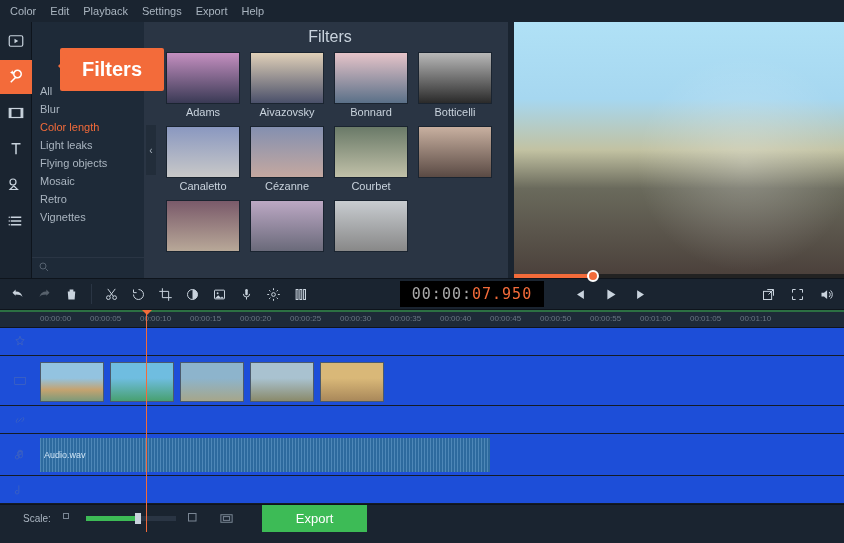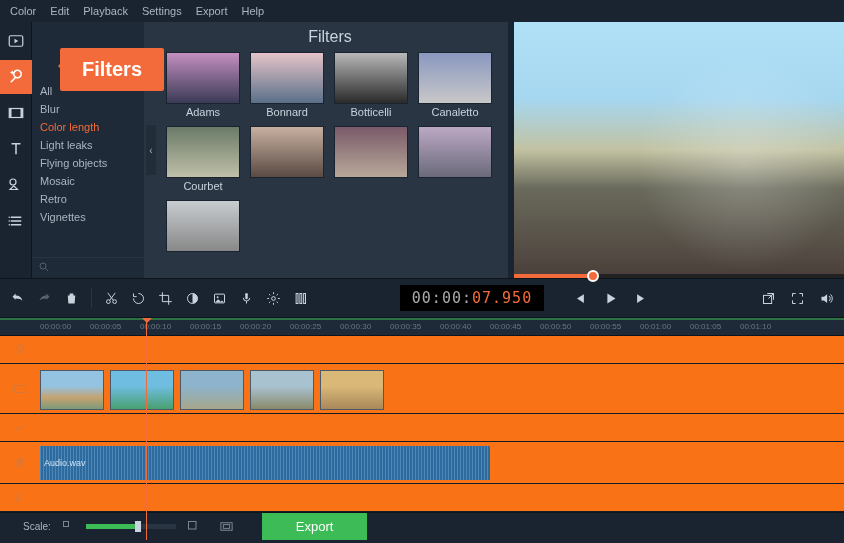--- a/index.html
+++ b/index.html
@@ -35,38 +35,38 @@
   .preview { width: 330px; background: #000; position: relative; margin-left: 6px; }
   .preview-img { width: 100%; height: 100%; background:
     linear-gradient(180deg, #b0e1f6 0%, #a6d7f0 30%, #c2c2a2 50%, #6a6a5c 65%, #4a3f3a 100%);
     position: relative; }
   .preview-img::after { content:""; position:absolute; inset:0; background:
      radial-gradient(circle at 70% 55%, rgba(255,255,255,.25), transparent 40%); }
   .progressbar { position: absolute; bottom: 0; left: 0; right: 0; height: 4px; background: #222; }
   .progressbar .fill { height: 100%; width: 24%; background: #f36b3a; position: relative; }
   .progressbar .dot { position: absolute; right: -6px; top: -4px; width: 12px; height: 12px; background: #f36b3a; border-radius: 50%; border: 2px solid #fff; }
 
-  .toolbar { display: flex; align-items: center; height: 40px; background: #1a2430; padding: 0 10px; gap: 12px; border-top: 1px solid #0e141c; border-bottom: 1px solid #0e141c; }
+  .toolbar { display: flex; align-items: center; height: 32px; background: #1a2430; padding: 0 10px; gap: 12px; border-top: 1px solid #0e141c; border-bottom: 1px solid #0e141c; }
   .tb-group { display: flex; gap: 12px; align-items: center; }
   .tb-sep { width: 1px; height: 20px; background: #2a3544; }
   .tb-ic { cursor: pointer; display: inline-flex; }
   .tb-ic svg { width: 15px; height: 15px; stroke: #c9d3dd; fill: none; stroke-width: 1.6; }
   .tb-ic.fill svg { fill: #c9d3dd; stroke: none; }
   .timecode { margin-left: auto; background: #000; padding: 4px 12px; font-family: monospace; font-size: 15px; letter-spacing: 1px; }
   .timecode .hms { color: #aaa; }
   .timecode .cur { color: #f36b3a; }
   .play-ctrl { display: flex; gap: 16px; margin-left: 16px; }
   .right-ctrl { display: flex; gap: 14px; margin-left: auto; padding-left: 20px; }
 
   .ruler { height: 16px; background: #1e2a38; display: flex; font-size: 8px; color: #6a7684; position: relative; padding-left: 40px; border-bottom: 1px solid #0e141c;}
   .ruler span { width: 50px; padding-top:2px; }
   .playhead { position: absolute; left: 146px; top: 0; width: 1px; height: 220px; background: #f36b3a; z-index: 5; }
   .playhead::before { content:""; position:absolute; top:-2px; left:-4px; border:5px solid transparent; border-top-color:#f36b3a; }
 
-  .tracks { background: #f97316; position: relative; }
+  .tracks { background: #1d4ed8; position: relative; }
   .track { height: 50px; border-bottom: 1px solid #141c26; display: flex; align-items: center; padding-left: 6px; position: relative; }
   .track.small { height: 28px; }
   .track-ic { width: 28px; display:flex; justify-content:center; opacity:.5; }
   .track-ic svg { width:14px; height:14px; }
   .clips { position: absolute; left: 40px; top: 6px; display: flex; gap: 6px; }
   .clip { width: 64px; height: 40px; background: linear-gradient(135deg,#88b8d8,#5a7a6a); border:1px solid #4a5a6d; }
   .clip.c1{background:linear-gradient(180deg,#93c3e0 40%,#c5a370 70%,#7c9a7a);}
   .clip.c2{background:linear-gradient(180deg,#6fbde0 40%,#48a070);}
   .clip.c3{background:linear-gradient(180deg,#8db4cc 40%,#a6a68a);}
   .clip.c4{background:linear-gradient(180deg,#a9c2d0 40%,#8a8a6a);}
@@ -172,30 +172,38 @@
 
     <div class="filters-panel">
       <div class="collapse">‹</div>
       <div class="filters-title">Filters</div>
       <div class="thumbs" id="thumbs">
           <div class="thumb">
             <div class="swatch g0"></div>
             <div class="lbl">Adams</div>
           </div>
           <div class="thumb">
+            <div class="swatch g1"></div>
+            <div class="lbl">Aivazovsky</div>
+          </div>
+          <div class="thumb">
             <div class="swatch g2"></div>
             <div class="lbl">Bonnard</div>
           </div>
           <div class="thumb">
             <div class="swatch g3"></div>
             <div class="lbl">Botticelli</div>
           </div>
           <div class="thumb">
             <div class="swatch g5"></div>
             <div class="lbl">Canaletto</div>
+          </div>
+          <div class="thumb">
+            <div class="swatch g6"></div>
+            <div class="lbl">Cézanne</div>
           </div>
           <div class="thumb">
             <div class="swatch g7"></div>
             <div class="lbl">Courbet</div>
           </div>
           <div class="thumb">
             <div class="swatch g8"></div>
             <div class="lbl"></div>
           </div>
           <div class="thumb">

